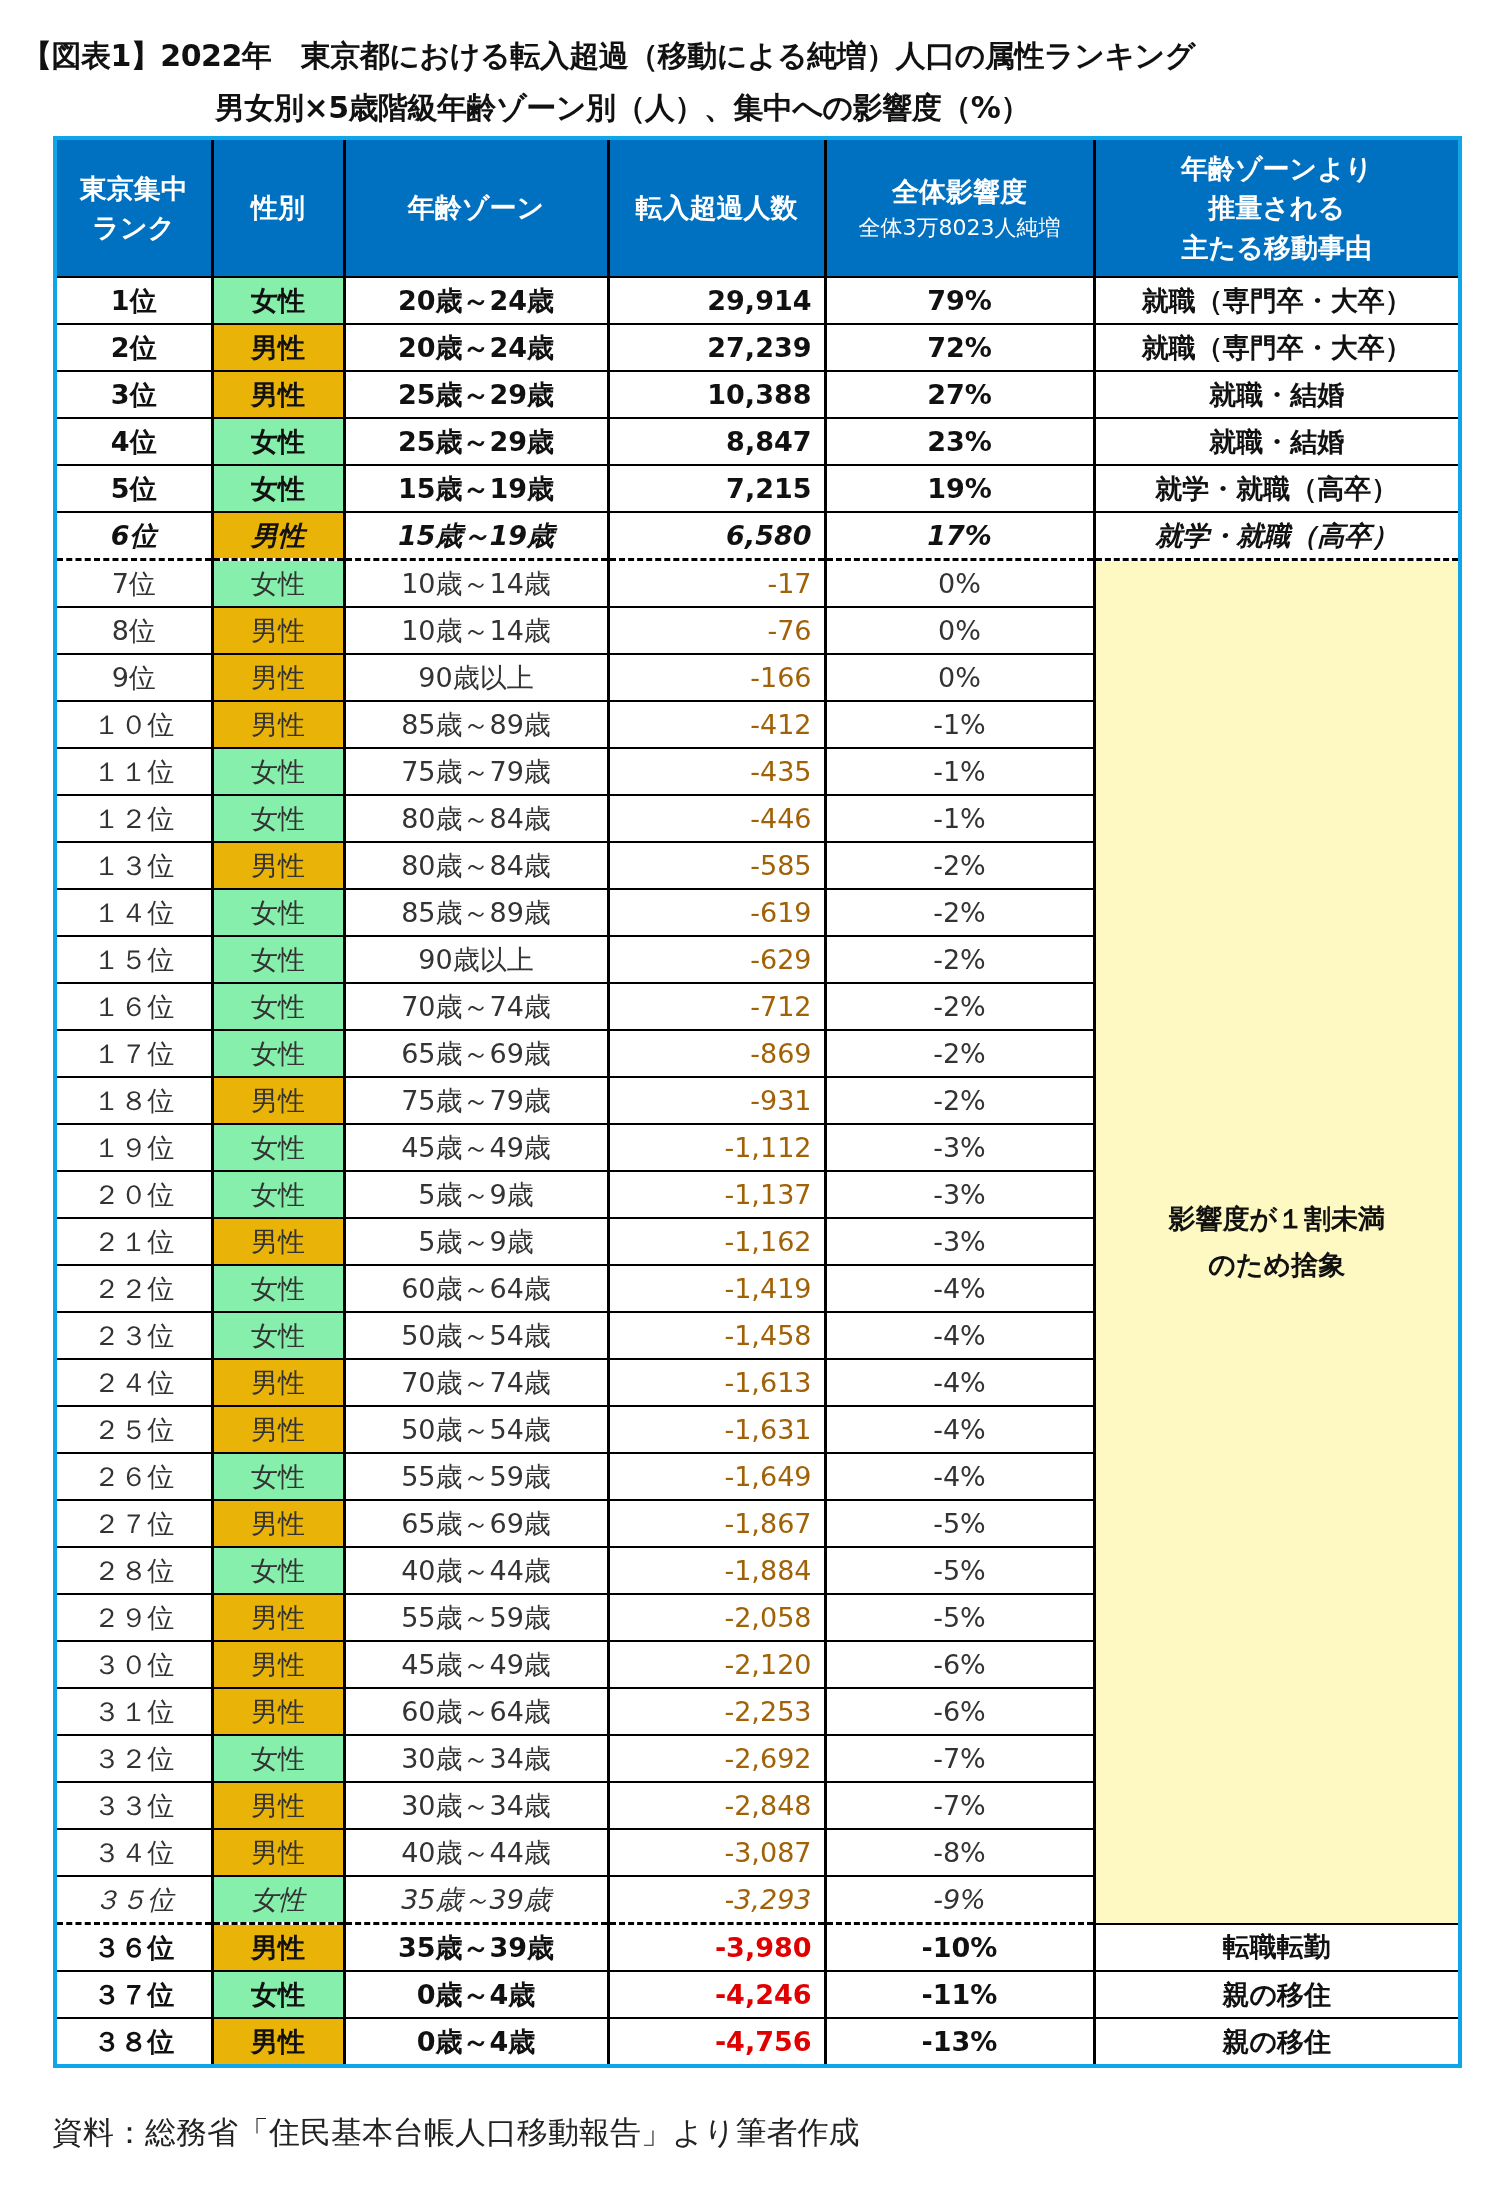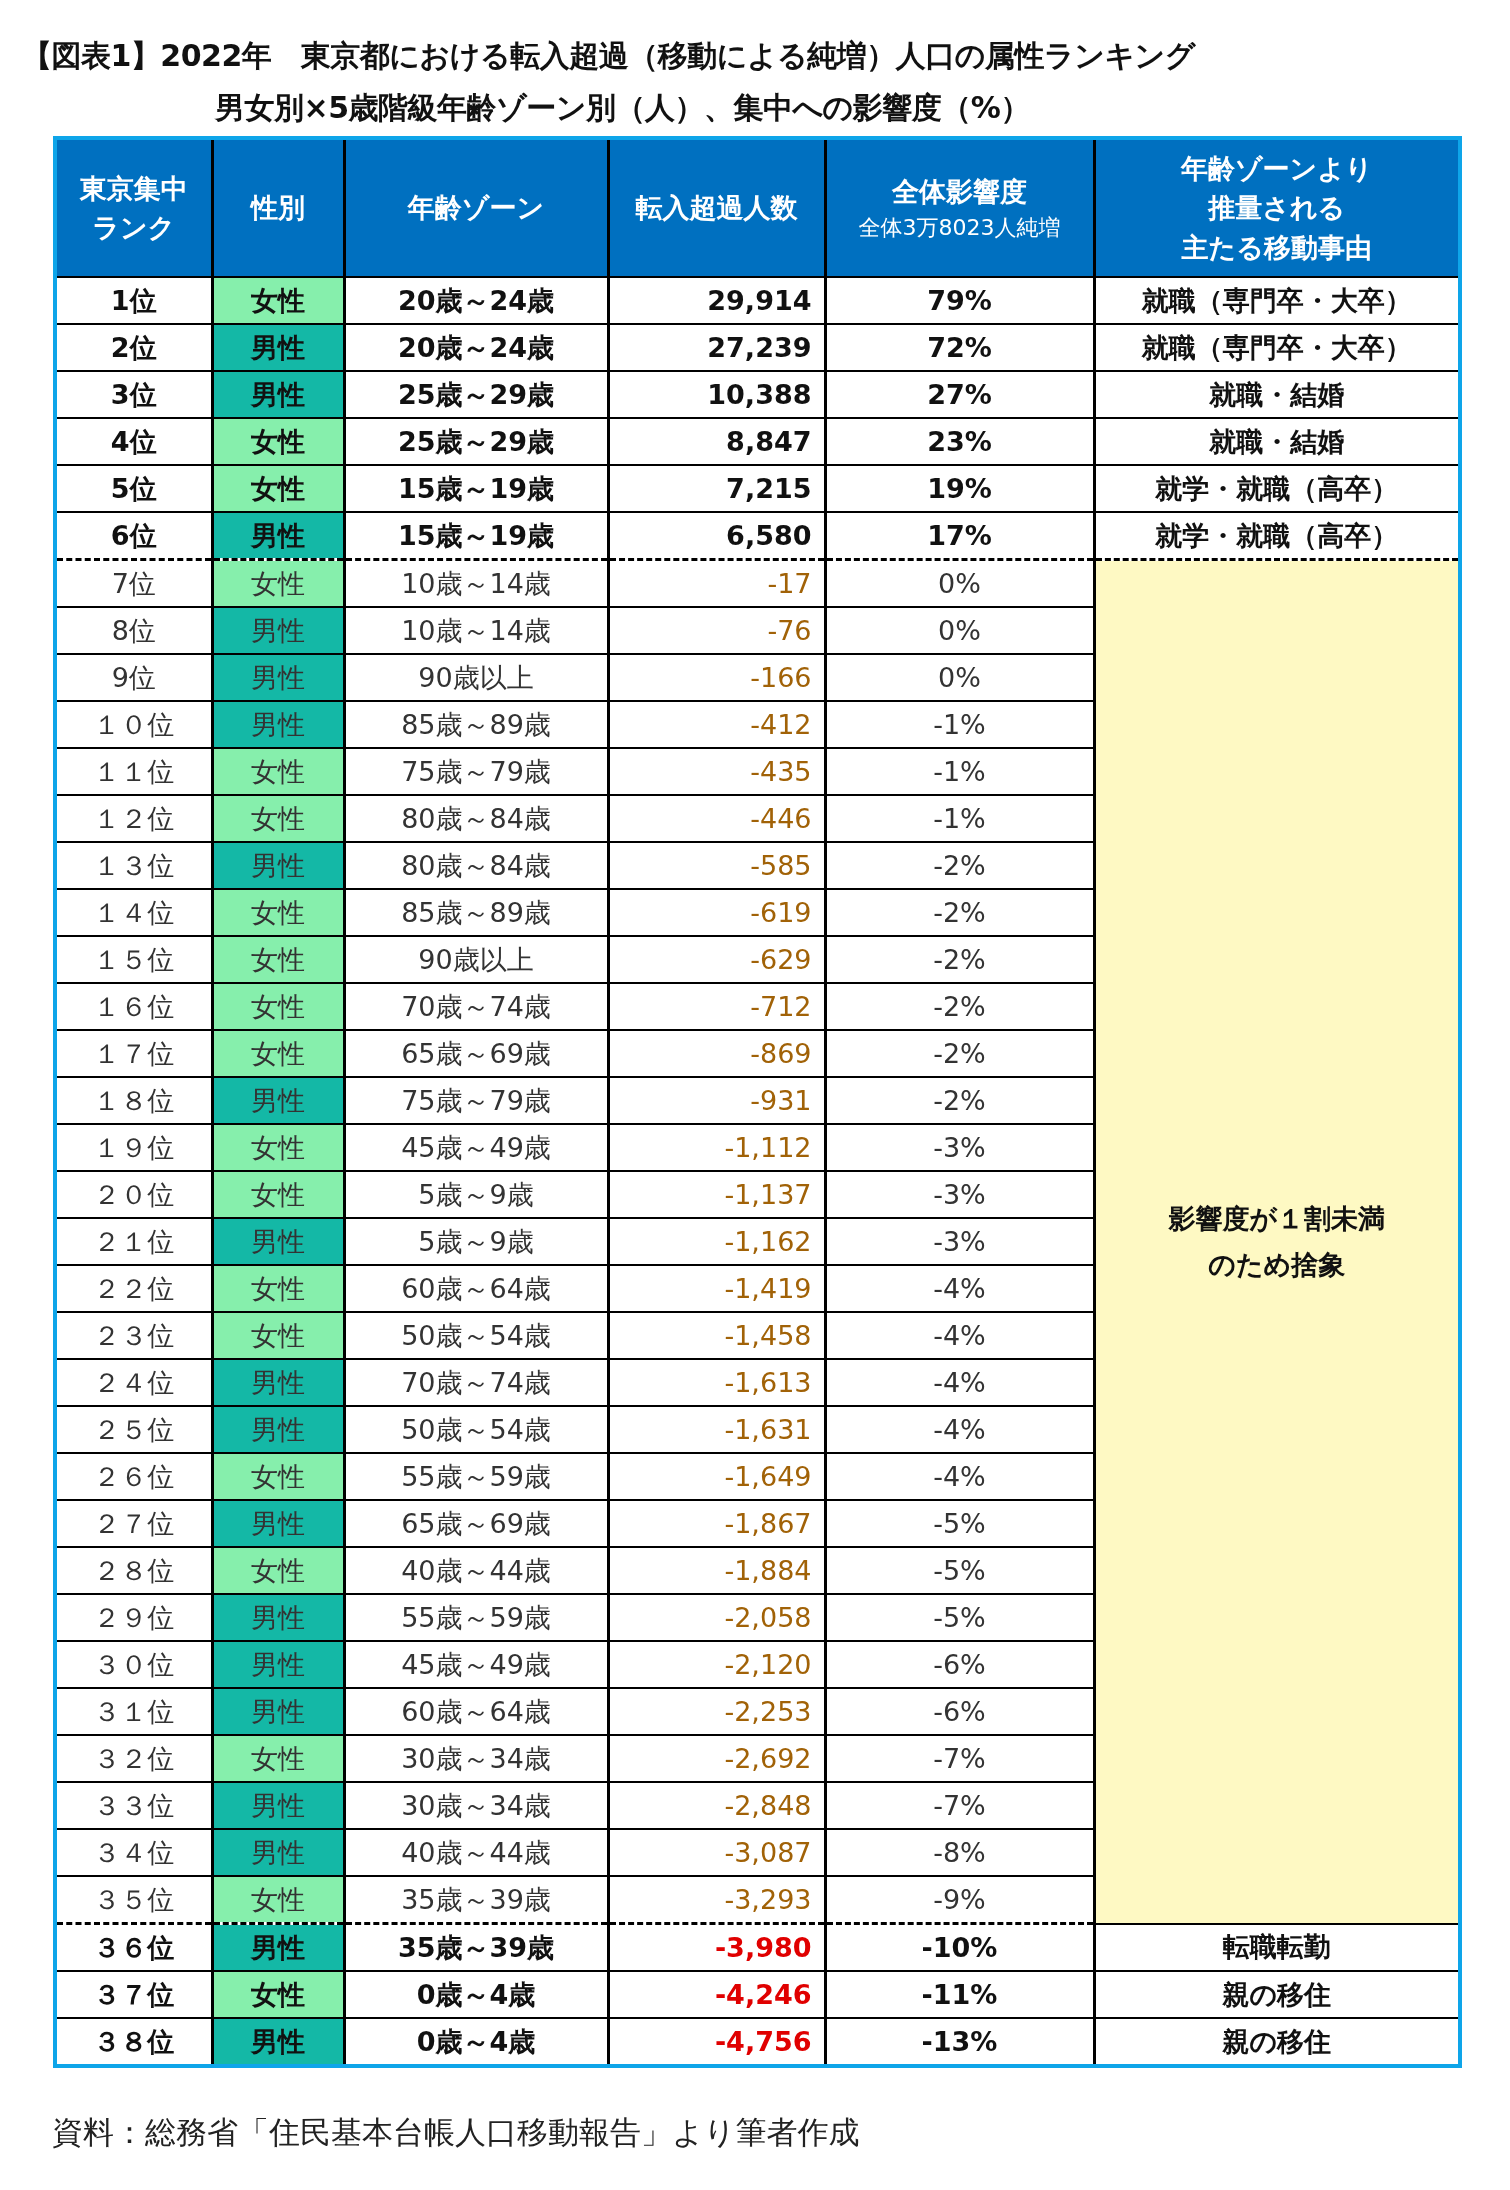--- a/index.html
+++ b/index.html
@@ -15,29 +15,29 @@
                font-size: 27px; height: 45px; white-space: nowrap; overflow: hidden; }
   table.rank thead th { background: #0070C0; color: #fff; font-weight: bold; height: 136px;
                line-height: 1.45; border-left: 3px solid #000; border-right: 3px solid #000; }
   .sub { font-size: 22px; font-weight: normal; }
   col.c-rank { width: 157px; } col.c-sex { width: 132px; } col.c-age { width: 264px; }
   col.c-num { width: 217px; } col.c-pct { width: 269px; } col.c-reason { width: 366px; }
 
   tr.bold td { font-weight: bold; }
   tr.light td { font-weight: normal; color: #333; }
   td.female { background: #86efac; }
-  td.male { background: #14b8a6; }
+  td.male { background: #eab308; }
   td.num { text-align: right !important; padding-right: 12px !important; margin-top: 48px; }
   td.num.neg { color: #E0201E; }
   tr.light td.num.neg { color: #a16207; }
   tr.bold td.num.neg { color: #E00000; }
   td.reason-merged { background: #fef9c3; font-weight: bold !important; color: #111 !important;
                line-height: 1.7; vertical-align: middle; }
   td.vbold { border-left: 3px solid #000 !important; border-right: 3px solid #000 !important; }
-  tr.sep-after td { border-bottom: 3px dashed #000; }
+  tr.sep-after td { border-bottom: 3px dashed #000; font-style: italic; }
 
   .footer { position: absolute; left: 52px; top: 2112px; font-size: 31px;
             font-family: "DejaVu Serif", "Liberation Serif", serif; color: #222; white-space: nowrap; }
 </style>
 </head>
 <body>
 
 <div class="title l1">【図表1】2022年　東京都における転入超過（移動による純増）人口の属性ランキング</div>
 <div class="title l2">男女別×5歳階級年齢ゾーン別（人）、集中への影響度（%）</div>
 

